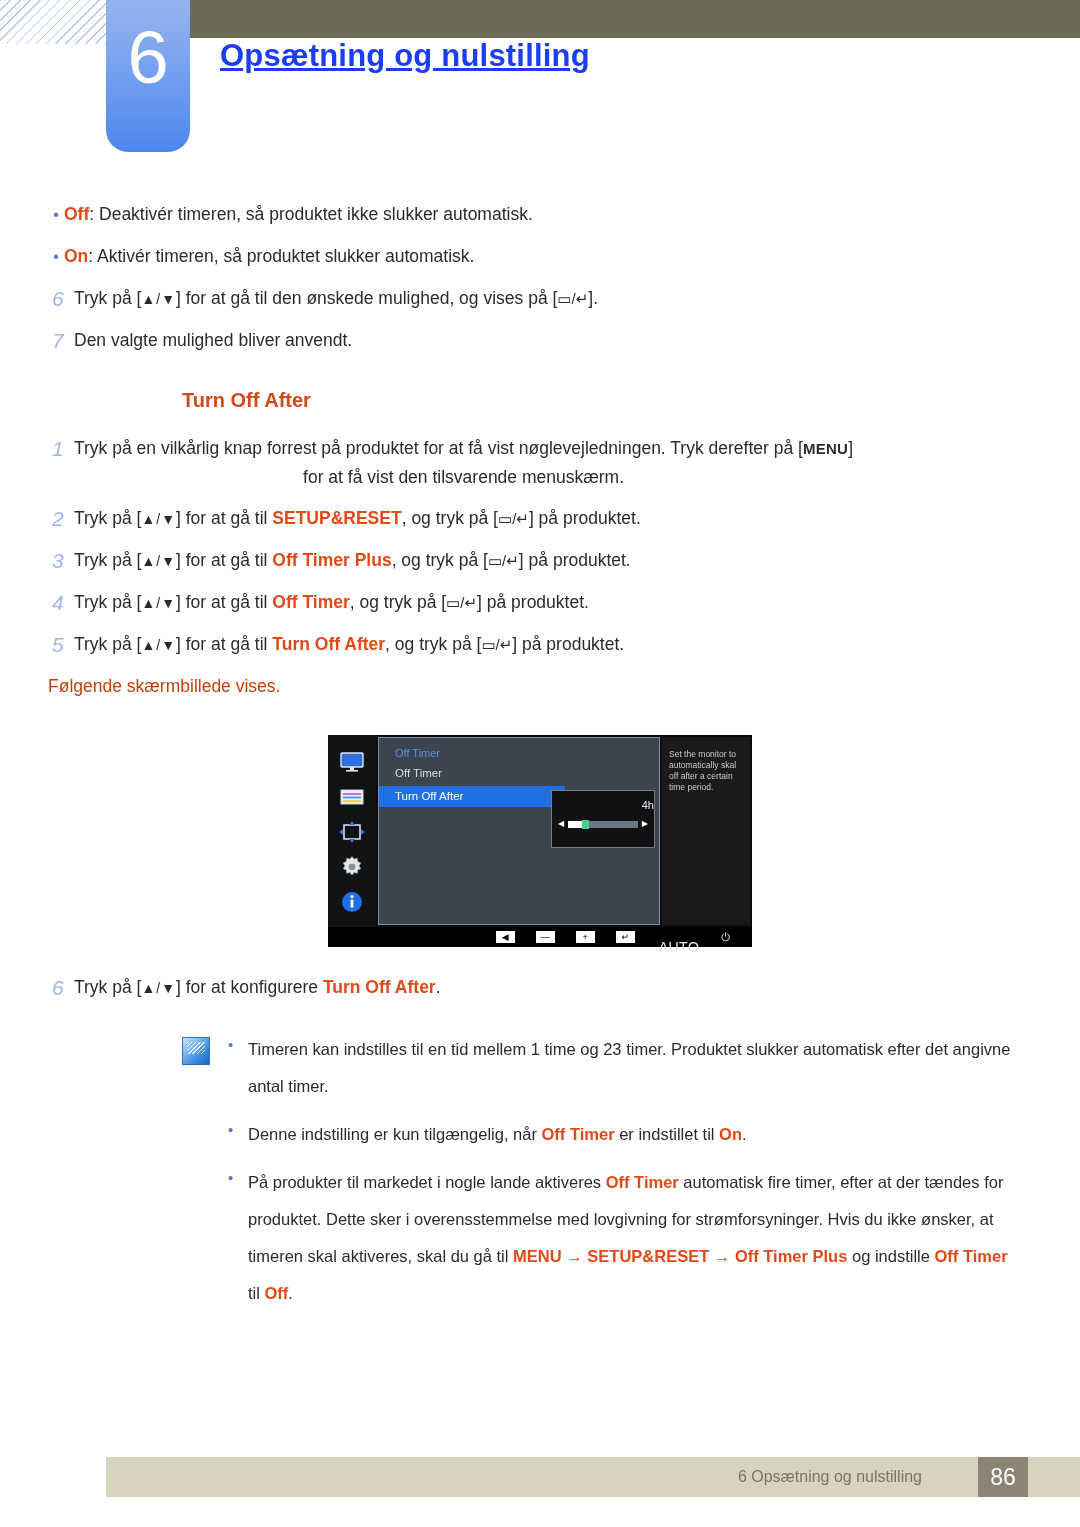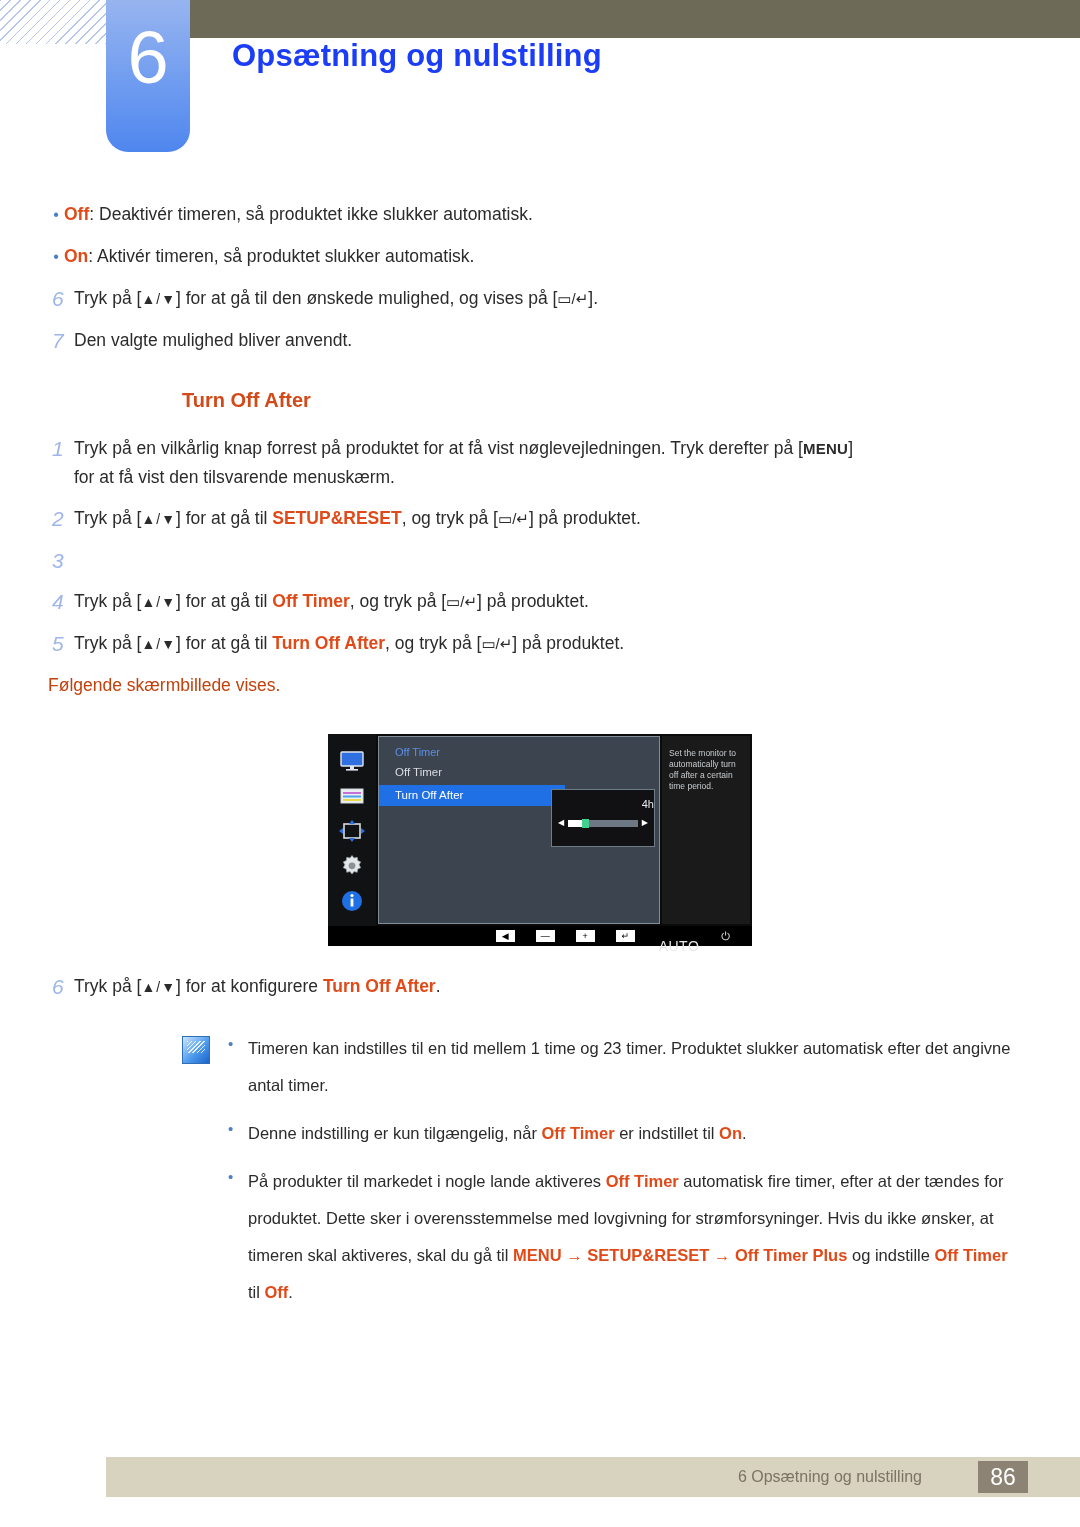--- a/index.html
+++ b/index.html
@@ -22,32 +22,32 @@
     position:absolute;left:106px;top:0;width:84px;height:152px;
     background:linear-gradient(180deg,#97b4ef 0%,#6f9cf0 55%,#4f86ee 100%);
     border-radius:0 0 22px 22px;
     display:flex;align-items:center;justify-content:center;
   }
   .chaptertab span{
     color:#ffffff;font-size:74px;line-height:1;font-weight:400;
     position:relative;top:-18px;
   }
   .chaptertitle{
-    position:absolute;left:232px;top:38px;
-    color:#1b3df5;font-size:31px;font-weight:bold;letter-spacing:.2px;
+    position:absolute;left:220px;top:38px;
+    color:#1b3df5;font-size:31px;font-weight:bold;letter-spacing:.2px;text-decoration:underline;
   }
   
   .content{position:absolute;left:0;top:200px;width:1080px;}
   .row{display:flex;align-items:flex-start;margin-bottom:12px;}
   .num{
     width:30px;flex:0 0 30px;text-align:left;
     color:#9fb6e8;font-size:21px;font-style:italic;font-weight:400;
     line-height:29px;padding-left:8px;box-sizing:border-box;
   }
-  .txt{font-size:17.5px;line-height:29px;color:#2b2b2b;}
+  .txt{font-size:17.5px;line-height:29px;color:#2b2b2b;text-align:center;}
   .bulletrow{display:flex;align-items:flex-start;margin-bottom:13px;}
   .bdot{
     flex:0 0 16px;width:16px;text-align:center;color:#4d7ec8;font-size:16px;
     line-height:29px;
   }
   .indent1{padding-left:48px;}
   .indent2{padding-left:44px;}
   .orange{color:#e04a18;font-weight:bold;}
   .sect-h{
     color:#d2491a;font-weight:bold;font-size:20px;
@@ -121,21 +121,21 @@
   .note-dot{flex:0 0 20px;color:#4d7ec8;font-size:15px;line-height:27px;}
   .note-txt{font-size:16.5px;line-height:37px;color:#2b2b2b;}
 
   
   .footer{
     position:absolute;left:106px;bottom:30px;right:0;height:40px;background:#d8d3bf;
     display:flex;align-items:center;justify-content:flex-end;gap:42px;
   }
   .footer-txt{color:#7c7363;font-size:16px;margin-right:14px;}
   .footer-pg{
-    width:50px;height:32px;background:#8d8375;color:#ffffff;font-size:23px;
+    width:50px;height:40px;background:#8d8375;color:#ffffff;font-size:23px;
     display:flex;align-items:center;justify-content:center;margin-right:52px;
   }
 </style>
 </head>
 <body>
 
 <div class="hatch"></div>
 <div class="olivebar"></div>
 <div class="chaptertab">
   <span>6</span>
@@ -181,20 +181,23 @@
 
   <div class="row indent2">
     <div class="num">2</div>
     <div class="txt">
       <span>Tryk på [</span><span class="arrowkey">▲/▼</span><span>] for at gå til </span><span class="orange">SETUP&amp;RESET</span><span>, og tryk på [</span><span class="glyph">▭/↵</span><span>] på produktet.</span>
     </div>
   </div>
 
   <div class="row indent2">
     <div class="num">3</div>
+    <div class="txt">
+      <span>Tryk på [</span><span class="arrowkey">▲/▼</span><span>] for at gå til </span><span class="orange">Off Timer Plus</span><span>, og tryk på [</span><span class="glyph">▭/↵</span><span>] på produktet.</span>
+    </div>
   </div>
 
   <div class="row indent2">
     <div class="num">4</div>
     <div class="txt">
       <span>Tryk på [</span><span class="arrowkey">▲/▼</span><span>] for at gå til </span><span class="orange">Off Timer</span><span>, og tryk på [</span><span class="glyph">▭/↵</span><span>] på produktet.</span>
     </div>
   </div>
 
   <div class="row indent2">
@@ -260,21 +263,21 @@
               <span class="tri">◀</span>
               <span class="track">
                 <span class="fill" style="width: 20%;"></span>
                 <span class="thumb" style="left: 20%;"></span>
               </span>
               <span class="tri">▶</span>
             </div>
           </div>
         </div>
 
-        <div class="osd-help">Set the monitor to automatically turn off after a certain time period.</div>
+        <div class="osd-help">Set the monitor to automatically skal off after a certain time period.</div>
       </div>
 
       <div class="osd-btnbar">
         <span class="osd-key">◀</span>
         <span class="osd-key">—</span>
         <span class="osd-key">+</span>
         <span class="osd-key">↵</span>
         <span class="osd-lbl">AUTO</span>
         <span class="osd-pwr">⏻</span>
       </div>

